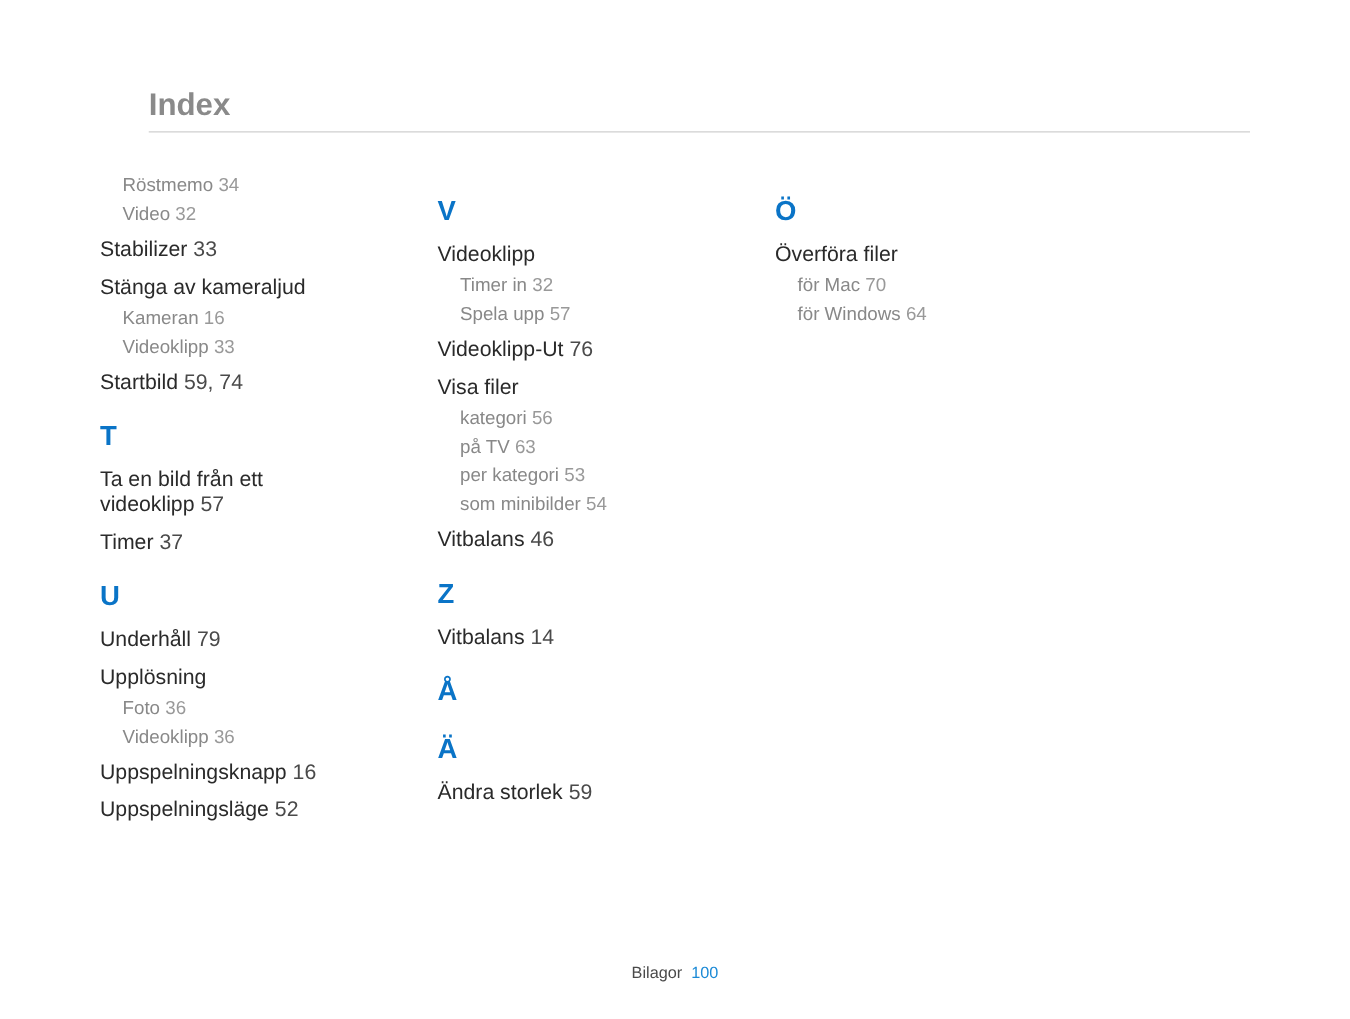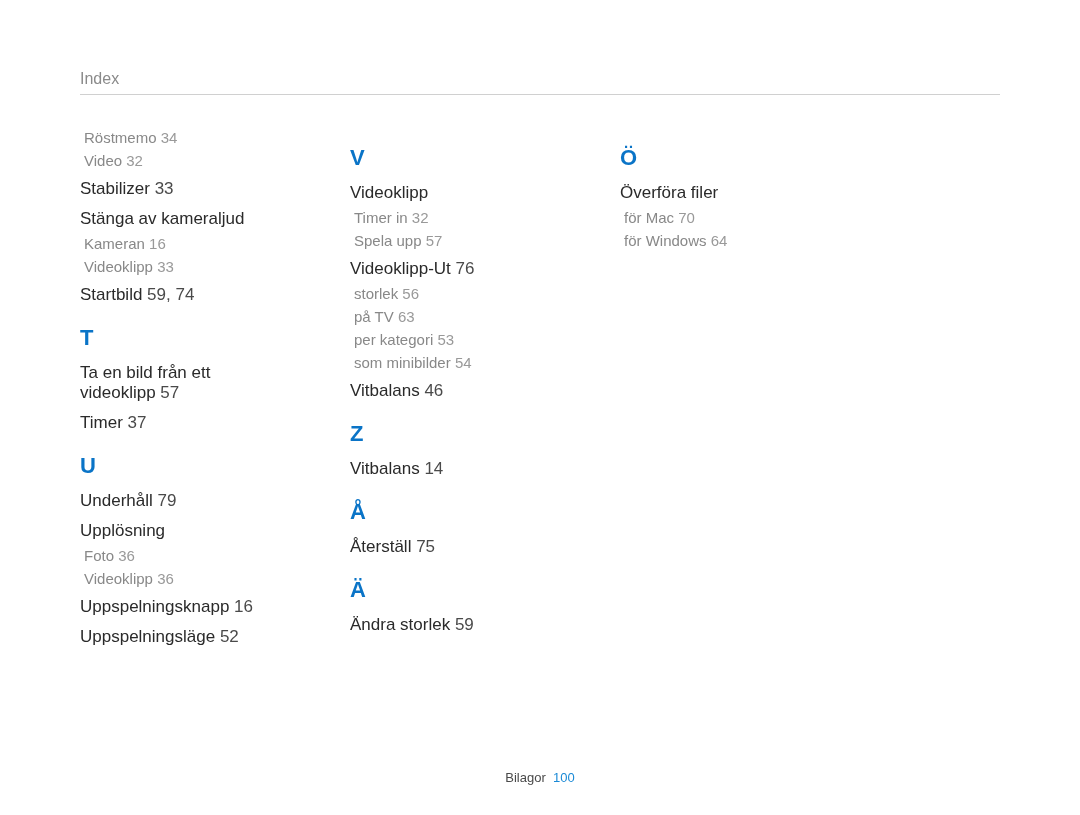--- a/index.html
+++ b/index.html
@@ -11,26 +11,27 @@
     font-family: Arial, Helvetica, sans-serif;
     color: #3a3a3a;
   }
   .page {
     padding: 70px 80px 40px 80px;
     box-sizing: border-box;
     height: 100%;
     position: relative;
   }
   .page-title {
-    font-size: 16px;
+    font-size: 25px;
     color: #8a8a8a;
     border-bottom: 1px solid #d0d0d0;
     padding-bottom: 6px;
     margin-bottom: 30px;
-    font-weight: 400;
+    font-weight: 700;
+    margin-left: 39px;
   }
   .columns {
     display: flex;
     gap: 60px;
   }
   .col {
     flex: 0 0 210px;
   }
   .letter {
     color: #0a74c7;
@@ -45,21 +46,21 @@
     margin-top: 10px;
   }
   .entry-main .pages {
     color: #4a4a4a;
     font-weight: 400;
   }
   .subentry {
     font-size: 15px;
     color: #888888;
     margin-top: 4px;
-    margin-left: 4px;
+    margin-left: 18px;
   }
   .subentry .pages {
     color: #999999;
   }
   .block { margin-bottom: 6px; }
   .footer {
     position: absolute;
     bottom: 30px;
     left: 0;
     right: 0;
@@ -94,29 +95,29 @@
         <div class="subentry block"><span>Videoklipp</span>  <span class="pages">36</span></div>
         <div class="entry-main block"><span>Uppspelningsknapp</span>  <span class="pages">16</span></div>
         <div class="entry-main block"><span>Uppspelningsläge</span>  <span class="pages">52</span></div>
       </div>
       <div class="col">
         <div class="letter">V</div>
         <div class="entry-main block"><span>Videoklipp</span></div>
         <div class="subentry block"><span>Timer in</span>  <span class="pages">32</span></div>
         <div class="subentry block"><span>Spela upp</span>  <span class="pages">57</span></div>
         <div class="entry-main block"><span>Videoklipp-Ut</span>  <span class="pages">76</span></div>
-        <div class="subentry block"><span>storlek</span>  <span class="pages">56</span></div>
+        <div class="entry-main block"><span>Visa filer</span></div>
+        <div class="subentry block"><span>kategori</span>  <span class="pages">56</span></div>
         <div class="subentry block"><span>på TV</span>  <span class="pages">63</span></div>
         <div class="subentry block"><span>per kategori</span>  <span class="pages">53</span></div>
         <div class="subentry block"><span>som minibilder</span>  <span class="pages">54</span></div>
         <div class="entry-main block"><span>Vitbalans</span>  <span class="pages">46</span></div>
         <div class="letter">Z</div>
         <div class="entry-main block"><span>Vitbalans</span>  <span class="pages">14</span></div>
         <div class="letter">Å</div>
-        <div class="entry-main block"><span>Återställ</span>  <span class="pages">75</span></div>
         <div class="letter">Ä</div>
         <div class="entry-main block"><span>Ändra storlek</span>  <span class="pages">59</span></div>
       </div>
       <div class="col">
         <div class="letter">Ö</div>
         <div class="entry-main block"><span>Överföra filer</span></div>
         <div class="subentry block"><span>för Mac</span>  <span class="pages">70</span></div>
         <div class="subentry block"><span>för Windows</span>  <span class="pages">64</span></div>
       </div>
     </div>

